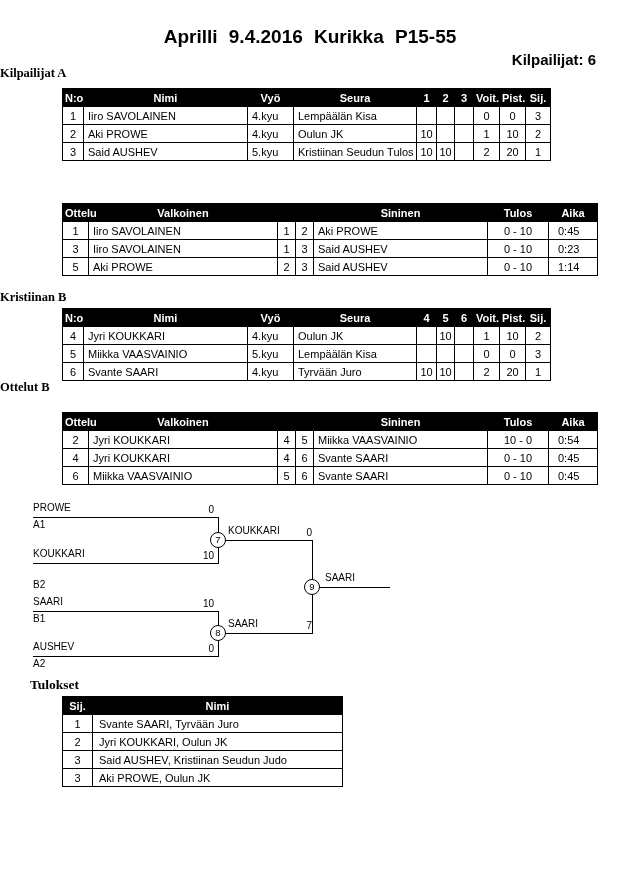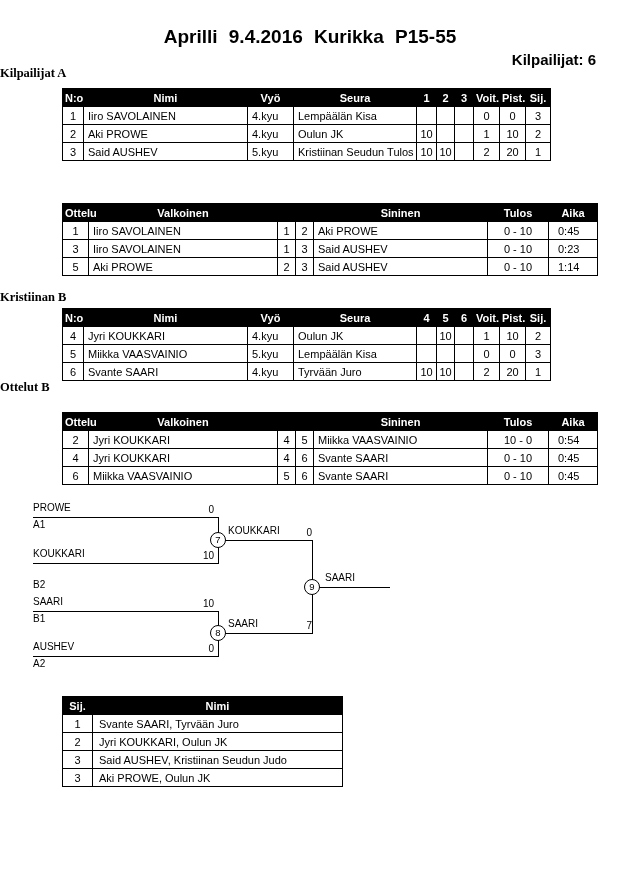--- a/index.html
+++ b/index.html
@@ -381,20 +381,21 @@
     <div class="circle" style="left:210px;top:125px"><span>8</span></div>
     <span class="bt" style="left:228px;top:119px">SAARI</span>
     <span class="bt bscore" style="left:252px;top:121px;width:60px">7</span>
 
     <div class="bl" style="left:312px;top:40px;width:1px;height:94px"></div>
     <div class="bl" style="left:312px;top:87px;width:78px;height:1px"></div>
     <div class="circle" style="left:304px;top:79px"><span>9</span></div>
     <span class="bt" style="left:325px;top:73px">SAARI</span>
   </div>
 
+  <div class="sec-heading" id="h-tu">Tulokset</div>
   <table class="grid t-res" id="t-tu">
     <colgroup>
       <col style="width:30px">
         <col style="width:250px">
     </colgroup>
   <thead>
         <tr>
           <th>Sij.</th>
           <th>Nimi</th>
         </tr>

